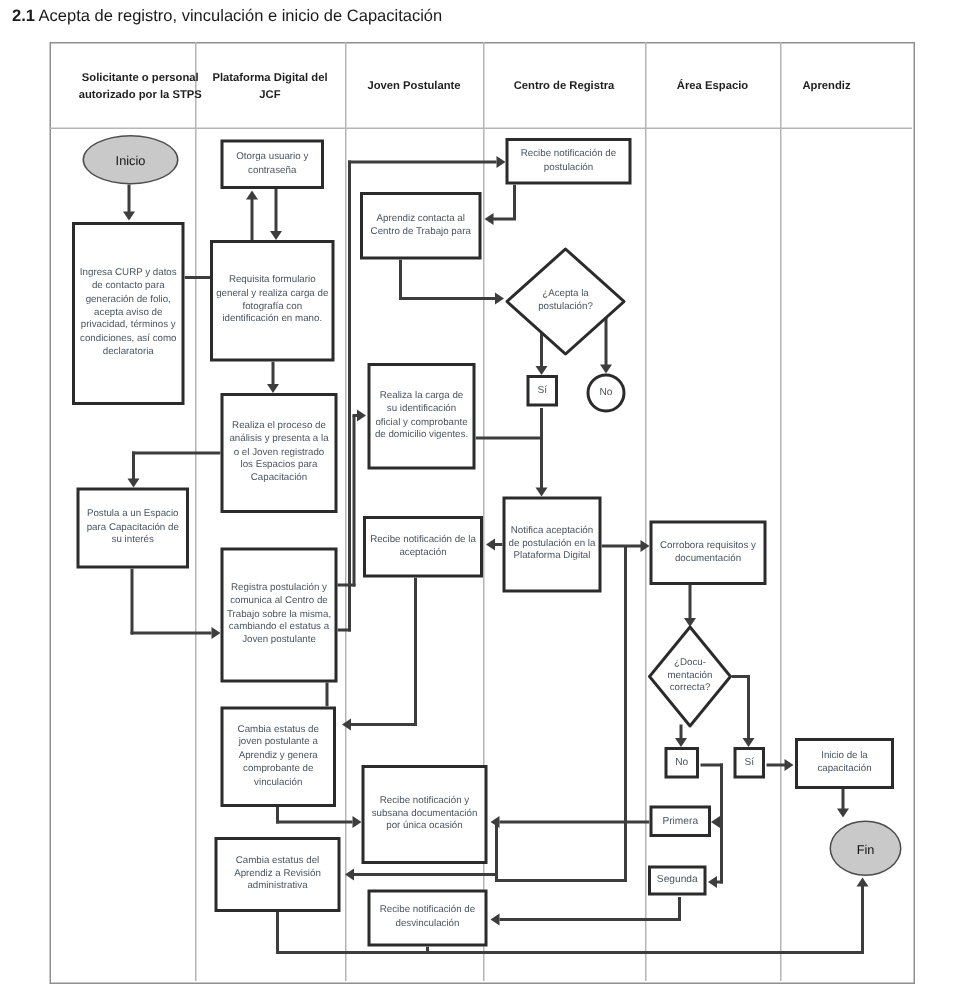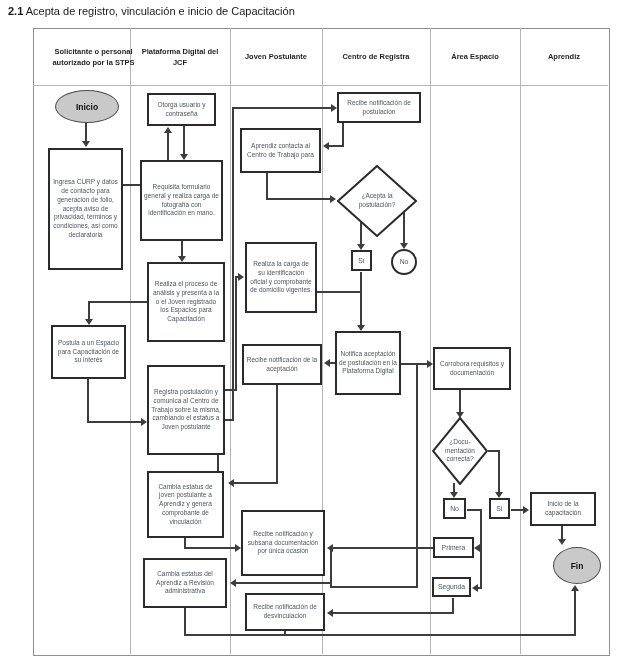--- a/index.html
+++ b/index.html
@@ -9,21 +9,21 @@
   .title b{font-weight:bold;}
   .frame{position:absolute;border:1px solid #8f8f8f;background:transparent;}
   .gridline{position:absolute;background:#b5b5b5;}
   .laneh{position:absolute;top:29px;height:56px;display:flex;align-items:center;justify-content:center;
          text-align:center;font-weight:bold;font-size:7.5px;line-height:1.5;color:#1f1f1f;padding:0 4px;box-sizing:border-box;}
   .node{position:absolute;background:#fff;border:2px solid #2b2b2b;box-sizing:border-box;
         display:flex;align-items:center;justify-content:center;text-align:center;
         font-size:6.5px;line-height:1.35;color:#4a5560;padding:2px;}
   .small{font-size:6.8px;padding:1px;}
   .oval{position:absolute;background:#c9c9c9;border:1.5px solid #4d4d4d;border-radius:50%;box-sizing:border-box;
-        display:flex;align-items:center;justify-content:center;font-size:8.5px;font-weight:bold;color:#111;}
+        display:flex;align-items:center;justify-content:center;font-size:8.5px;font-weight:normal;color:#111;}
   .circle{border-radius:50%;}
   .diamond{position:absolute;}
   .diamond svg{position:absolute;left:0;top:0;}
   .dtext{position:absolute;left:10%;top:0;width:80%;height:100%;display:flex;align-items:center;justify-content:center;
          text-align:center;font-size:6.5px;line-height:1.35;color:#4a5560;}
   .ln{position:absolute;background:#3d3d3d;}
   .ah{position:absolute;width:0;height:0;}
   .ah.d{border-left:4px solid transparent;border-right:4px solid transparent;border-top:6px solid #3d3d3d;}
   .ah.u{border-left:4px solid transparent;border-right:4px solid transparent;border-bottom:6px solid #3d3d3d;}
   .ah.l{border-top:4px solid transparent;border-bottom:4px solid transparent;border-right:6px solid #3d3d3d;}
@@ -44,21 +44,21 @@
   <div class="gridline" style="left:230px;top:28px;width:1px;height:626px"></div>
   <div class="gridline" style="left:322px;top:28px;width:1px;height:626px"></div>
   <div class="gridline" style="left:430px;top:28px;width:1px;height:626px"></div>
   <div class="gridline" style="left:520px;top:28px;width:1px;height:626px"></div>
 
   <div class="laneh" style="left:45px;width:97px">Solicitante o personal autorizado por la STPS</div>
   <div class="laneh" style="left:230px;width:92px">Joven Postulante</div>
   <div class="laneh" style="left:130px;width:100px">Plataforma Digital del JCF</div>
   <div class="laneh" style="left:322px;width:108px">Centro de Registra</div>
   <div class="laneh" style="left:430px;width:90px">Área Espacio</div>
-  <div class="laneh" style="left:520px;width:88px">Aprendiz</div>
+  <div class="laneh" style="left:507px;width:88px">Aprendiz</div>
 
   <div class="ln" style="left:85px;top:123px;width:2px;height:20px"></div>
   <div class="ah d" style="left:82px;top:141px"></div>
 
   <div class="ln" style="left:123px;top:184px;width:46px;height:2px"></div>
   <div class="ln" style="left:167px;top:132px;width:2px;height:54px"></div>
   <div class="ah u" style="left:164px;top:127px"></div>
 
   <div class="ln" style="left:183px;top:126px;width:2px;height:29px"></div>
   <div class="ah d" style="left:180px;top:154px"></div>

